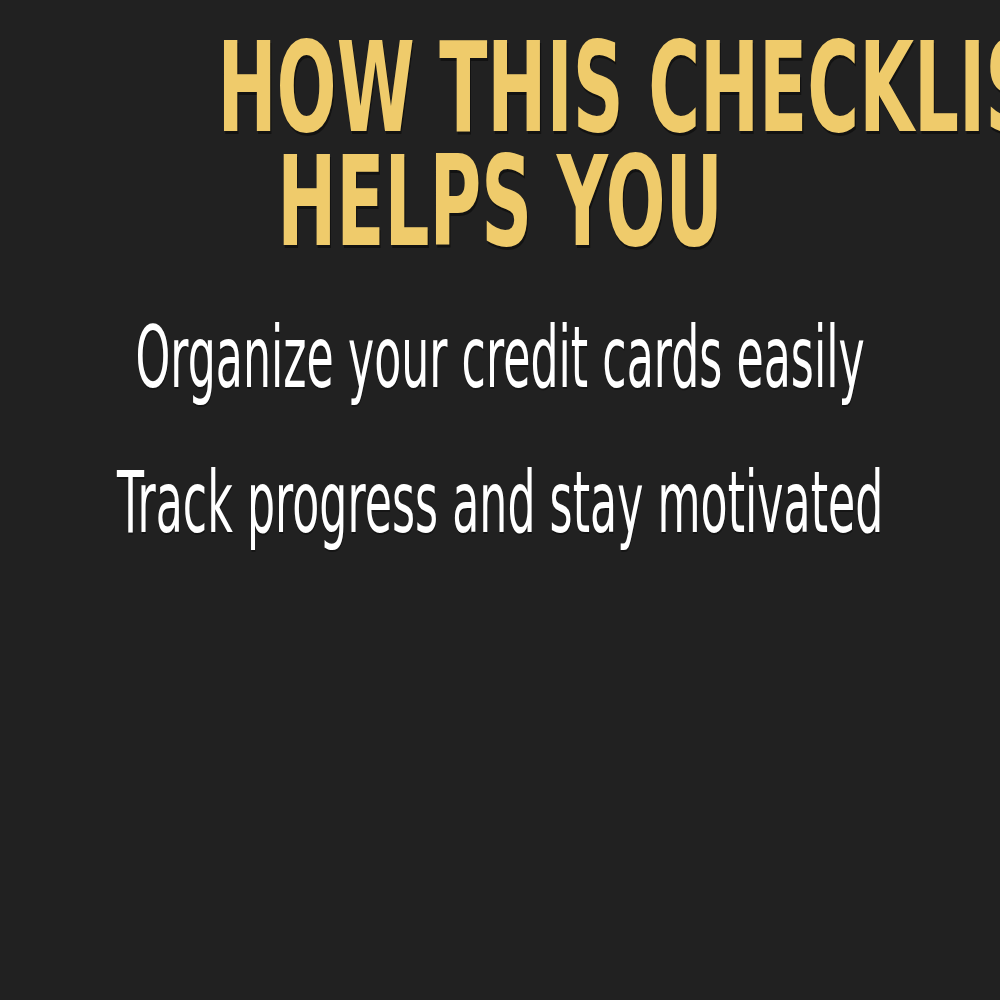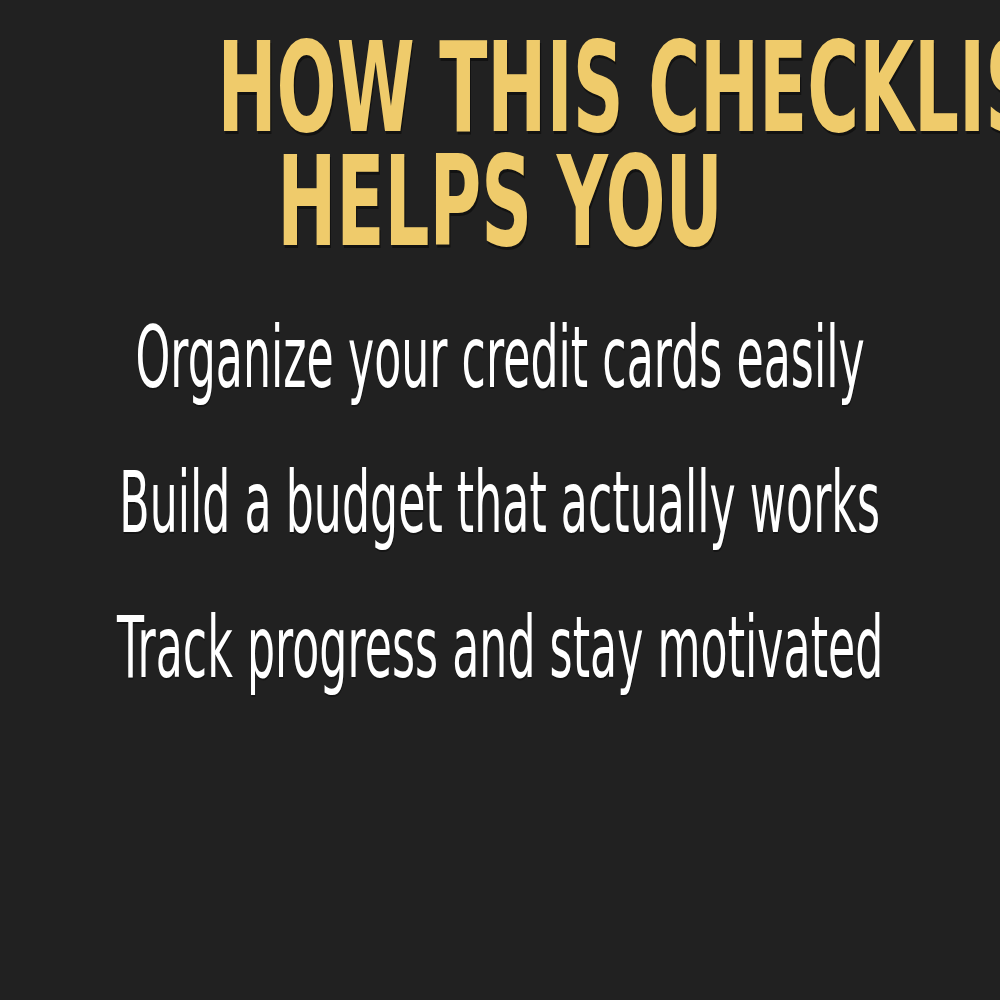--- a/index.html
+++ b/index.html
@@ -94,23 +94,20 @@
     <span class="title-line title-line-2">HELPS YOU</span>
   </div>
 
   <div class="benefits">
 
     <div class="benefit-row">
       <span class="benefit-text">Organize your credit cards easily</span>
     </div>
 
 
-    <div class="benefit-row">
-      <span class="benefit-text">Build a budget that actually works</span>
-    </div>
 
 
     <div class="benefit-row">
       <span class="benefit-text">Track progress and stay motivated</span>
     </div>
 
   </div>
 
 </div>
 

